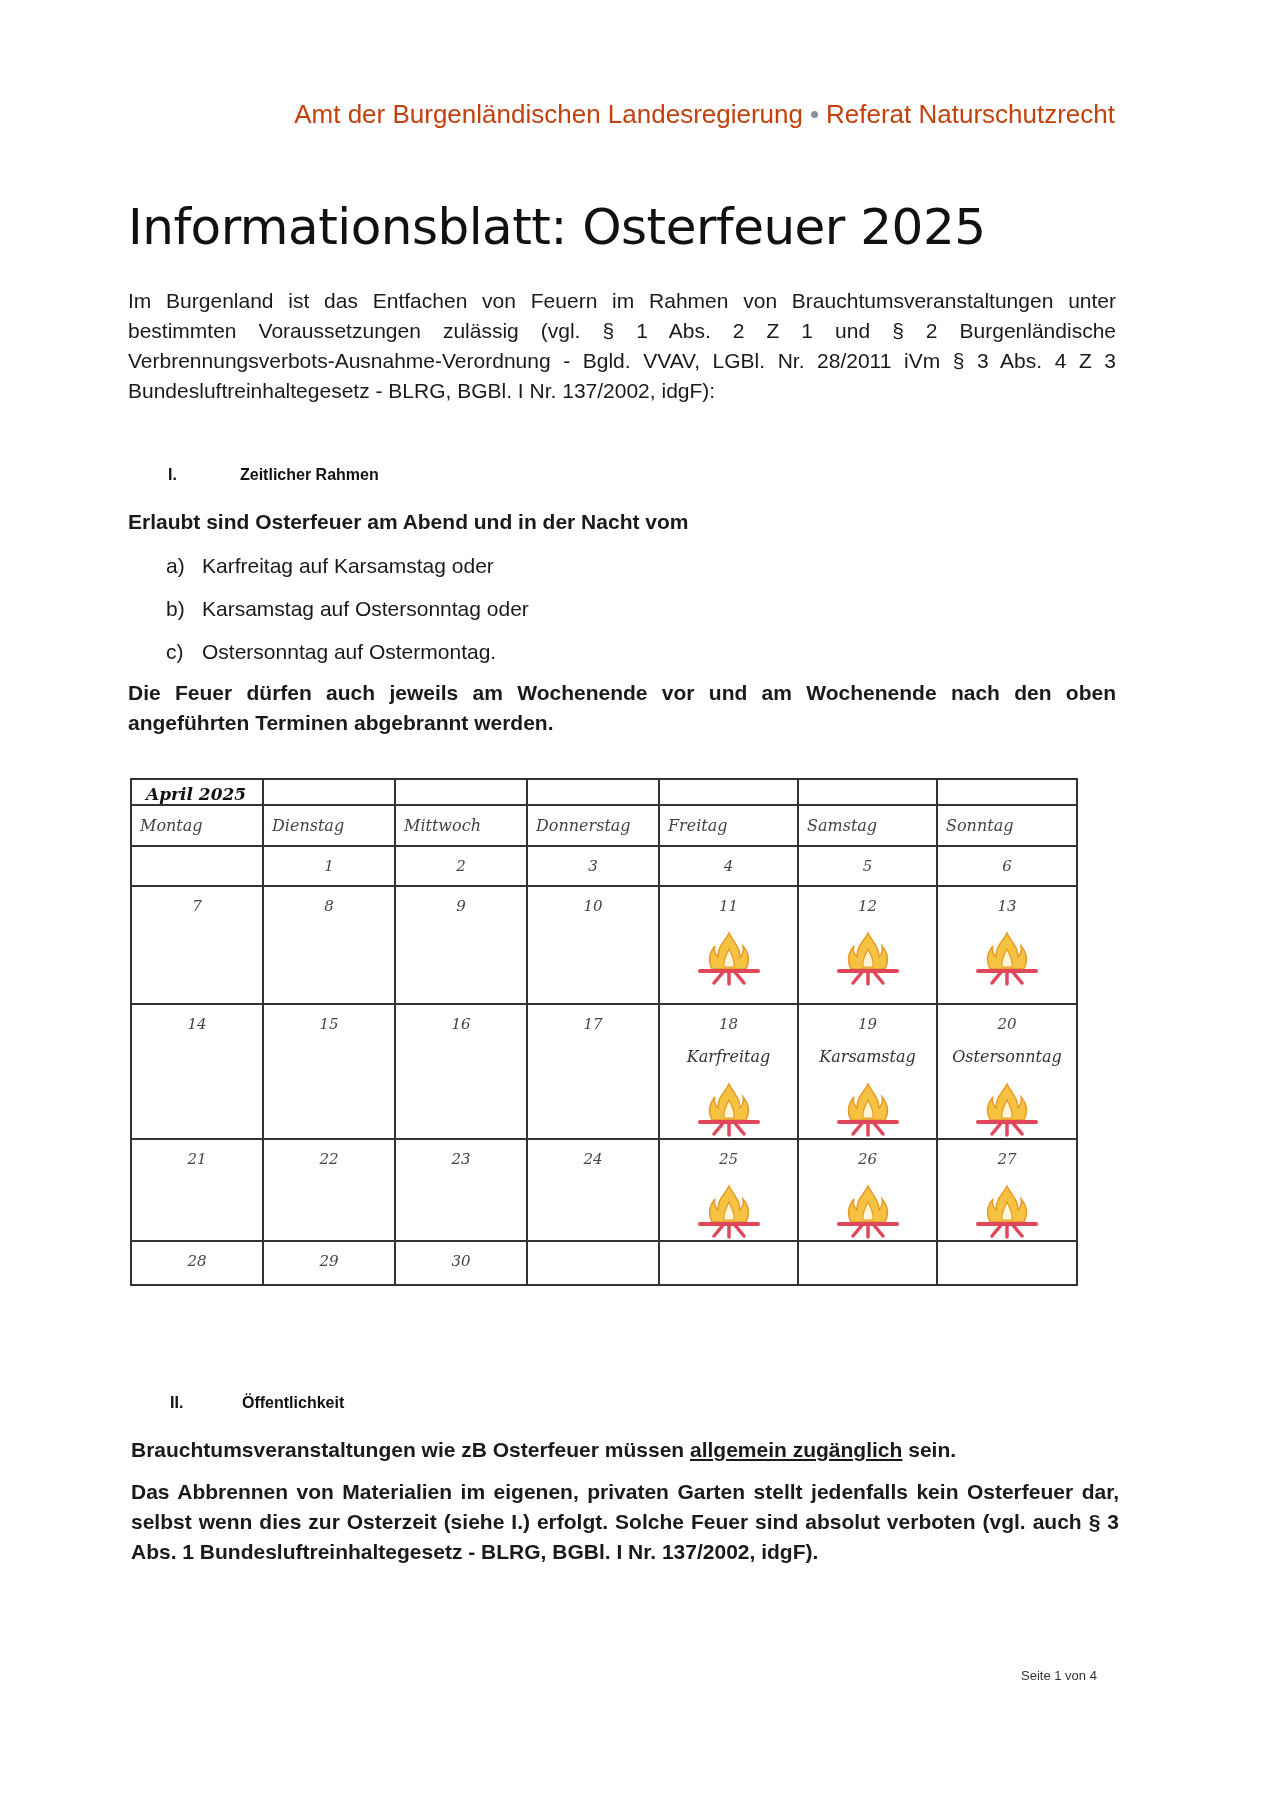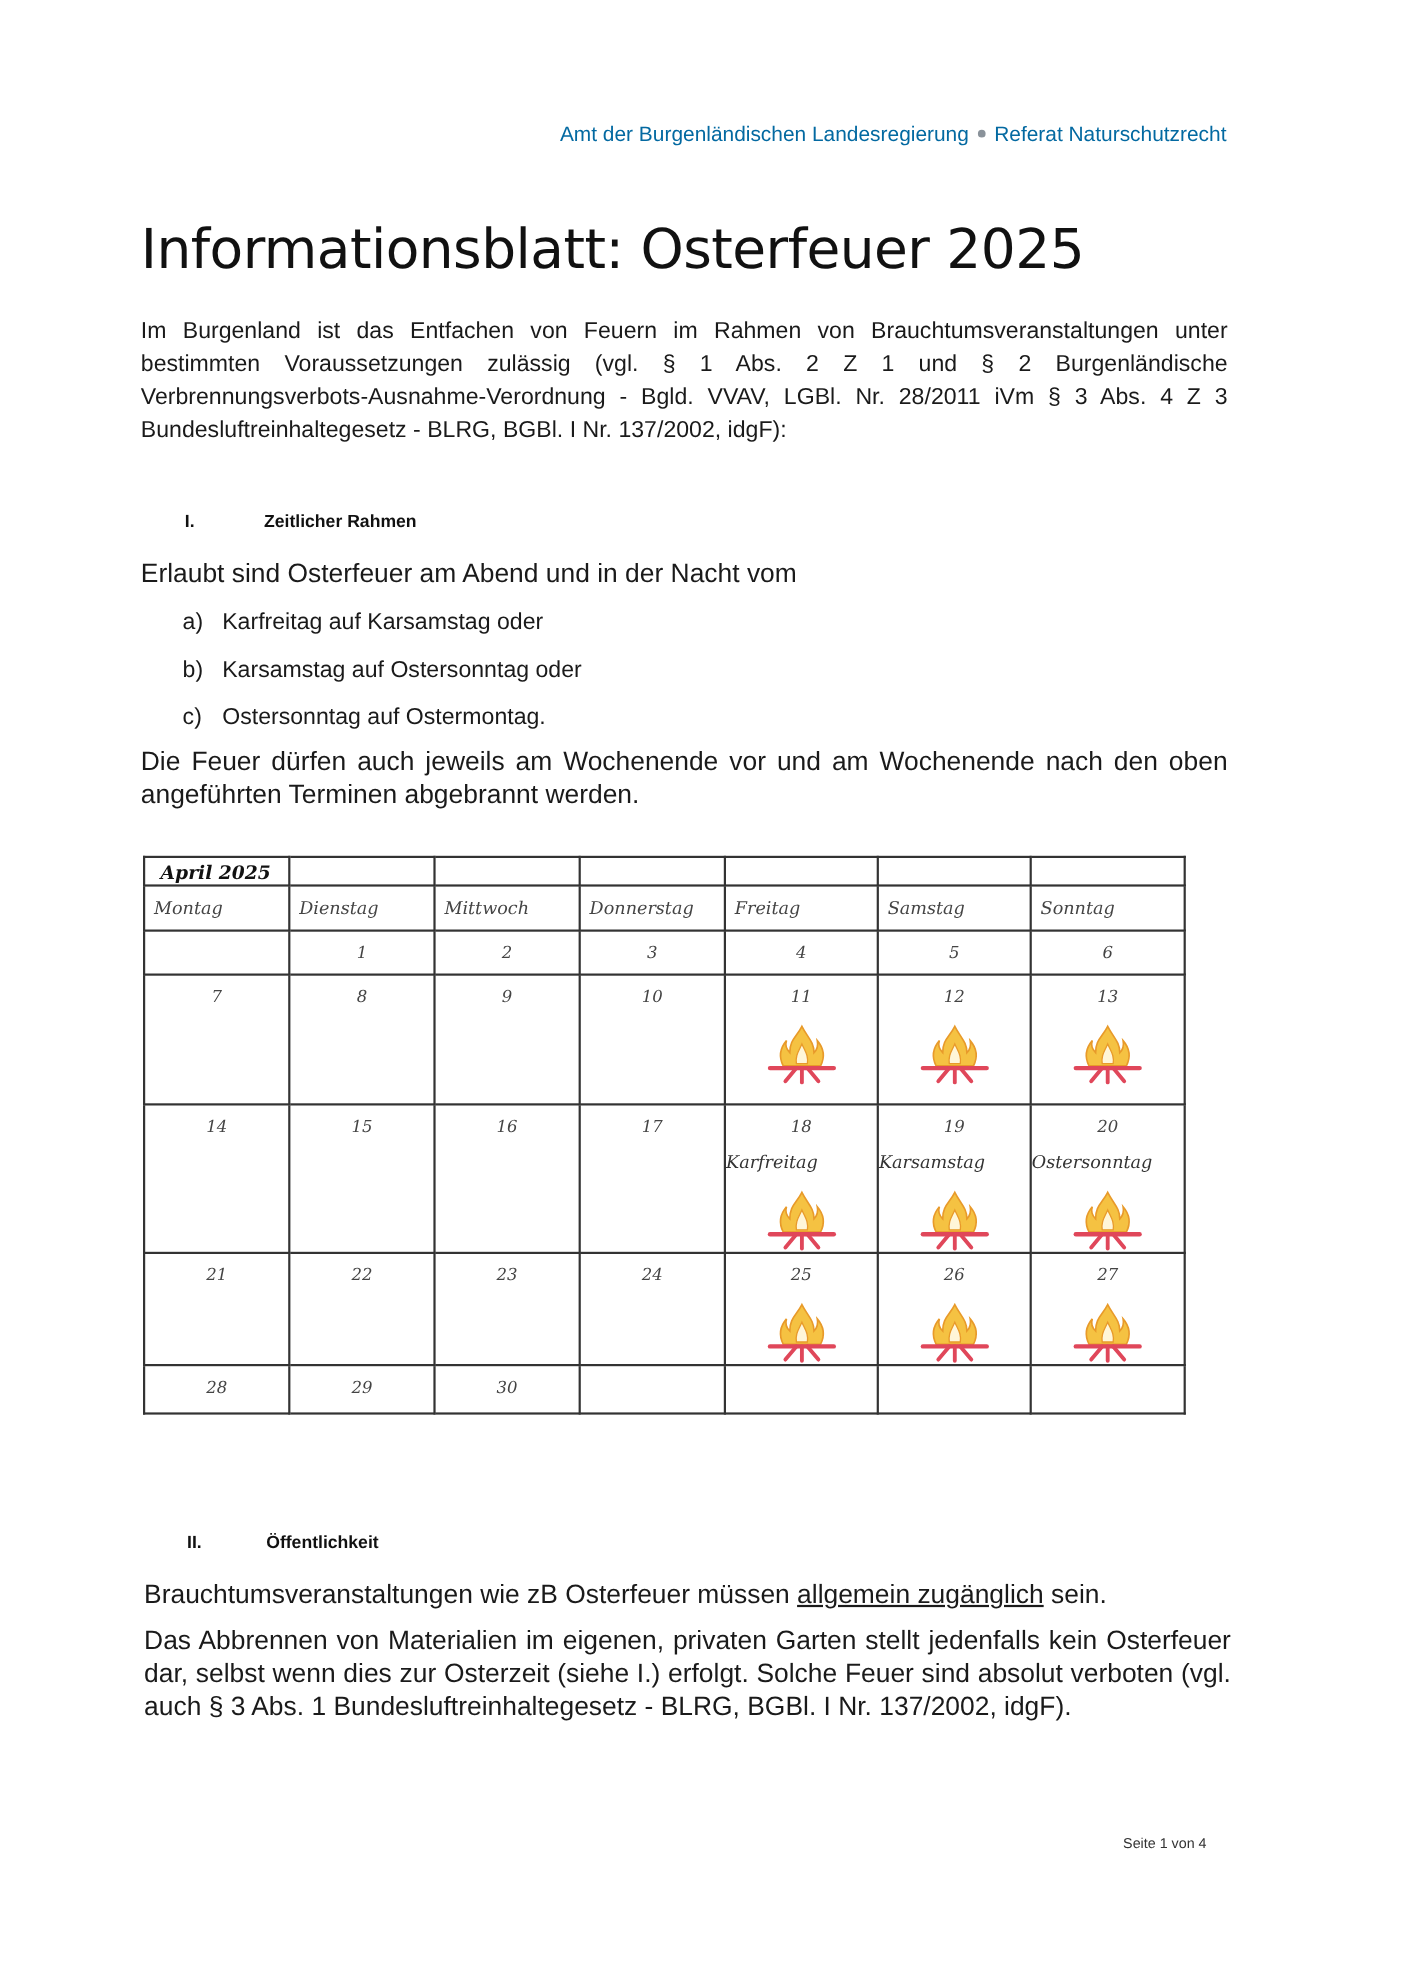--- a/index.html
+++ b/index.html
@@ -1,50 +1,50 @@
 <!DOCTYPE html>
 <html><head>
 <meta charset="utf-8">
 <style>
   html, body { margin:0; padding:0; }
   body {
     width:1278px; height:1807px; background:#ffffff; position:relative; overflow:hidden;
     font-family:"Liberation Sans", sans-serif; color:#1a1a1a;
   }
   .header {
-    position:absolute; top:112px; right:163px; font-size:19px; color:#0369a1; white-space:nowrap;
+    position:absolute; top:99px; right:163px; font-size:26px; color:#c2410c; white-space:nowrap;
   }
   .header .bullet { display:inline-block; width:7px; height:7px; border-radius:50%; background:#8a929a; margin:0 8px 3px 8px; vertical-align:middle; }
   .title {
     position:absolute; top:198px; left:128px; font-size:50px; font-family:"DejaVu Sans", sans-serif;
     font-weight:normal; color:#111; letter-spacing:-0.5px; margin:0;
   }
   .intro {
     position:absolute; top:286px; left:128px; width:988px; font-size:21px; line-height:30px; text-align:justify;
     margin:0;
   }
   .section-head {
     position:absolute; font-size:16px; font-weight:bold; color:#111;
   }
   .section-head .num { display:inline-block; width:72px; }
-  .para { position:absolute; left:128px; width:988px; font-size:24px; line-height:30px; margin:0; text-align:justify; }
+  .para { position:absolute; left:128px; width:988px; font-size:21px; line-height:30px; margin:0; text-align:justify;font-weight:bold; }
   .list { position:absolute; left:166px; margin:0; padding:0; list-style:none; font-size:21px; }
   .list li { height:43px; line-height:30px; }
   .list .mark { display:inline-block; width:36px; }
   .u { text-decoration:underline; }
 
   table.cal {
     position:absolute; top:778px; left:130px; border-collapse:collapse; table-layout:fixed;
     font-family:"DejaVu Serif", serif; font-style:italic; color:#333;
   }
   table.cal td { border:2px solid #333; padding:0; vertical-align:top; }
   .cal .hdr-title { font-size:17px; color:#111; padding:4px 0 0 14px; font-weight:bold; }
   .cal .dayname { font-size:16px; padding:10px 11px 0 8px; color:#444; }
   .cal .dnum { text-align:center; font-size:15px; padding-top:10px; color:#444; }
-  .cal .holiday { text-align:left; font-size:16px; margin-top:14px; color:#333; }
+  .cal .holiday { text-align:center; font-size:16px; margin-top:14px; color:#333; }
   .fire { display:block; margin:14px auto 0 auto; width:70px; height:58px; }
 
   .footer { position:absolute; top:1668px; left:1021px; font-size:13px; color:#333; }
 </style>
 </head>
 <body>
 
 <div class="header">
   <span>Amt der Burgenländischen Landesregierung</span><span class="bullet"></span><span>Referat Naturschutzrecht</span>
 </div>

